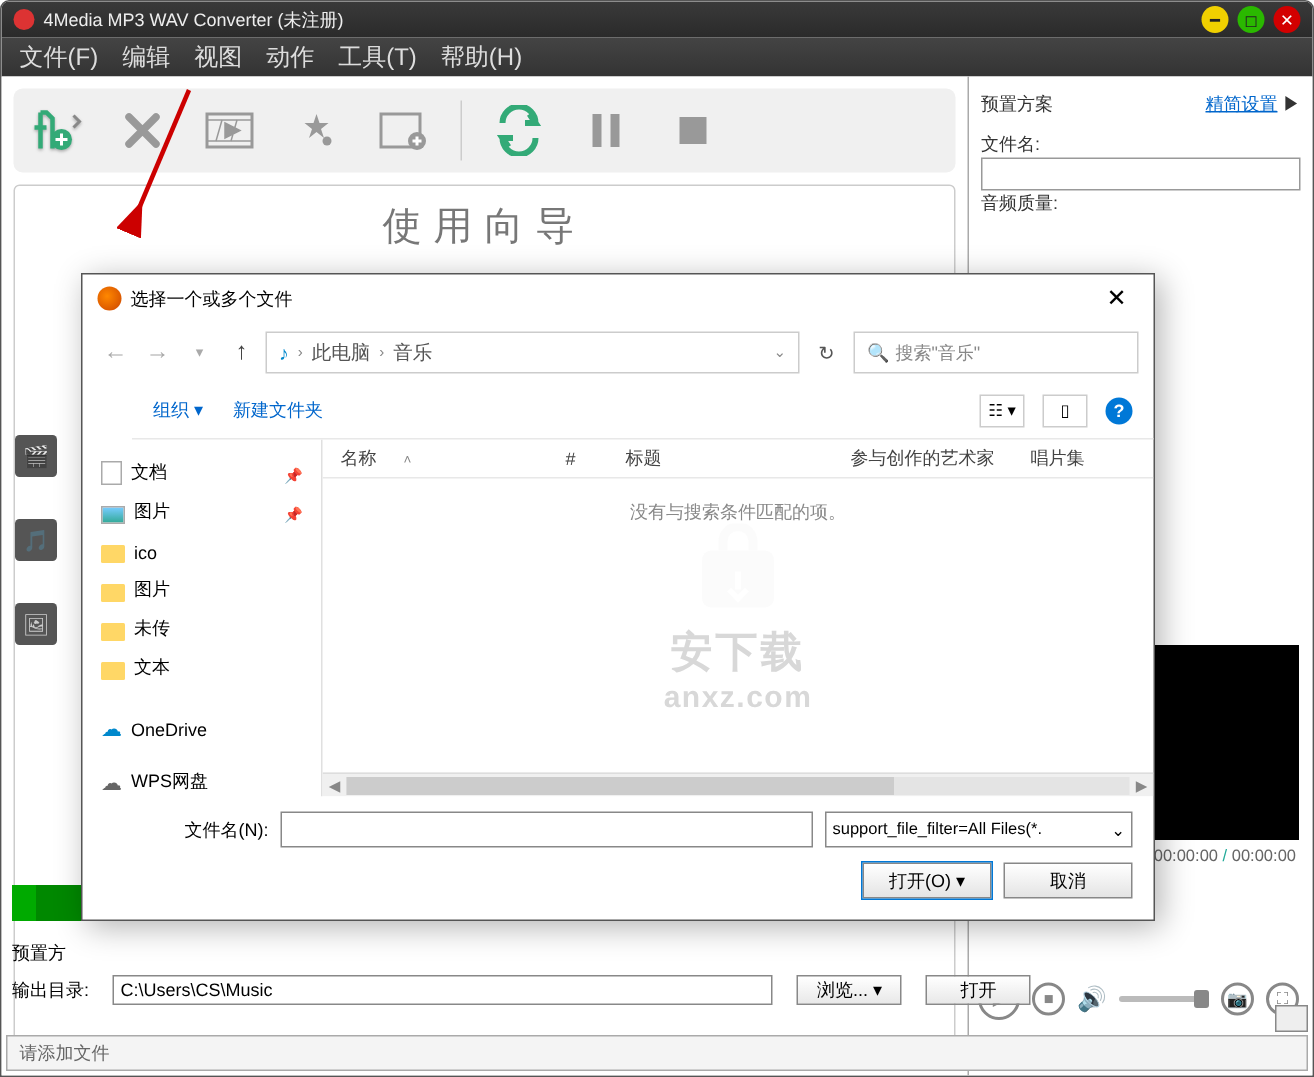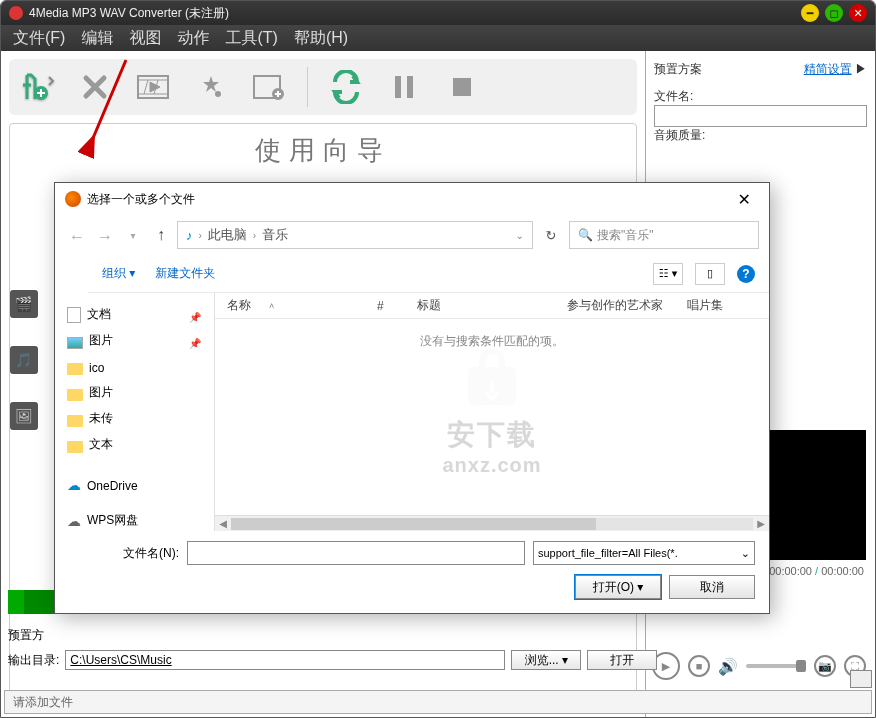--- a/index.html
+++ b/index.html
@@ -38,22 +38,22 @@
 .right-field { }
 .right-field input { width: 100%; height: 22px; border: 1px solid #999; padding: 0 4px; font-size: 12px; }
 
 .preview-area { position: absolute; right: 10px; top: 430px; width: 210px; height: 130px; background: #000; }
 .time-display { position: absolute; right: 12px; top: 565px; font-size: 11px; color: #666; }
 .time-display .sep { color: #2a9; }
 
 
 .bottom-green { position: absolute; left: 8px; bottom: 104px; width: 80px; height: 24px; background: linear-gradient(90deg, #0a0 20%, #080 20%, #080 80%, #0a0 80%); }
 .bottom-row { position: absolute; left: 8px; bottom: 74px; display: flex; align-items: center; font-size: 12px; gap: 6px; }
-.bottom-row2 { position: absolute; left: 8px; bottom: 48px; display: flex; align-items: center; font-size: 12px; gap: 6px; }
-.bottom-input { width: 440px; height: 20px; border: 1px solid #888; padding: 0 4px; font-size: 12px; background: #fff; text-decoration: underline; }
+.bottom-row2 { position: absolute; left: 8px; bottom: 48px; display: flex; align-items: center; font-size: 12px; gap: 16px; }
+.bottom-input { width: 440px; height: 20px; border: 1px solid #888; padding: 0 4px; font-size: 12px; background: #fff; }
 .bottom-btn { width: 70px; height: 20px; font-size: 12px; border: 1px solid #888; background: linear-gradient(#fff, #e8e8e8); cursor: pointer; }
 .status-bar { position: absolute; bottom: 4px; left: 4px; right: 4px; height: 24px; background: #f4f4f4; border: 1px solid #aaa; display: flex; align-items: center; padding: 0 8px; font-size: 12px; color: #666; }
 .status-prog { position: absolute; right: 4px; bottom: 30px; width: 22px; height: 18px; border: 1px solid #888; background: #eee; }
 
 .play-controls { position: absolute; right: 10px; bottom: 38px; display: flex; gap: 8px; align-items: center; }
 .play-btn { width: 28px; height: 28px; border: 2px solid #888; border-radius: 50%; display: flex; align-items: center; justify-content: center; color: #888; cursor: pointer; font-size: 11px; }
 .play-btn.small { width: 22px; height: 22px; }
 .vol-slider { width: 60px; height: 4px; background: #bbb; border-radius: 2px; position: relative; }
 .vol-slider::after { content: ''; position: absolute; right: 0; top: -4px; width: 10px; height: 12px; background: #888; border-radius: 2px; }
 .file-dialog { position: absolute; left: 54px; top: 182px; width: 716px; height: 432px; background: #fff; border: 1px solid #555; box-shadow: 4px 4px 20px rgba(0,0,0,0.3); display: flex; flex-direction: column; z-index: 10; }
@@ -100,21 +100,21 @@
 
 .fd-scroll { height: 16px; background: #f0f0f0; border-top: 1px solid #ddd; display: flex; align-items: center; }
 .fd-scroll-arrow { width: 16px; text-align: center; font-size: 10px; color: #888; }
 .fd-scroll-track { flex: 1; height: 12px; background: #e4e4e4; }
 .fd-scroll-thumb { width: 70%; height: 100%; background: #ccc; }
 
 .fd-footer { padding: 10px 14px 14px; display: flex; flex-direction: column; gap: 10px; font-size: 12px; }
 .fd-file-row { display: flex; align-items: center; gap: 8px; }
 .fd-file-label { width: 110px; text-align: right; }
 .fd-file-input { flex: 1; height: 24px; border: 1px solid #888; padding: 0 4px; }
-.fd-filter { width: 222px; height: 24px; border: 1px solid #888; padding: 0 4px; font-size: 11px; display: flex; align-items: center; }
+.fd-filter { width: 205px; height: 24px; border: 1px solid #888; padding: 0 4px; font-size: 11px; display: flex; align-items: center; }
 .fd-btns { display: flex; justify-content: flex-end; gap: 8px; }
 .fd-btn { width: 86px; height: 24px; border: 1px solid #888; background: linear-gradient(#fff, #e4e4e4); font-size: 12px; cursor: pointer; }
 .fd-btn.primary { outline: 1px solid #0078d7; }
 </style>
 </head>
 <body>
 
 <div class="app-window">
 
   <div class="titlebar">

